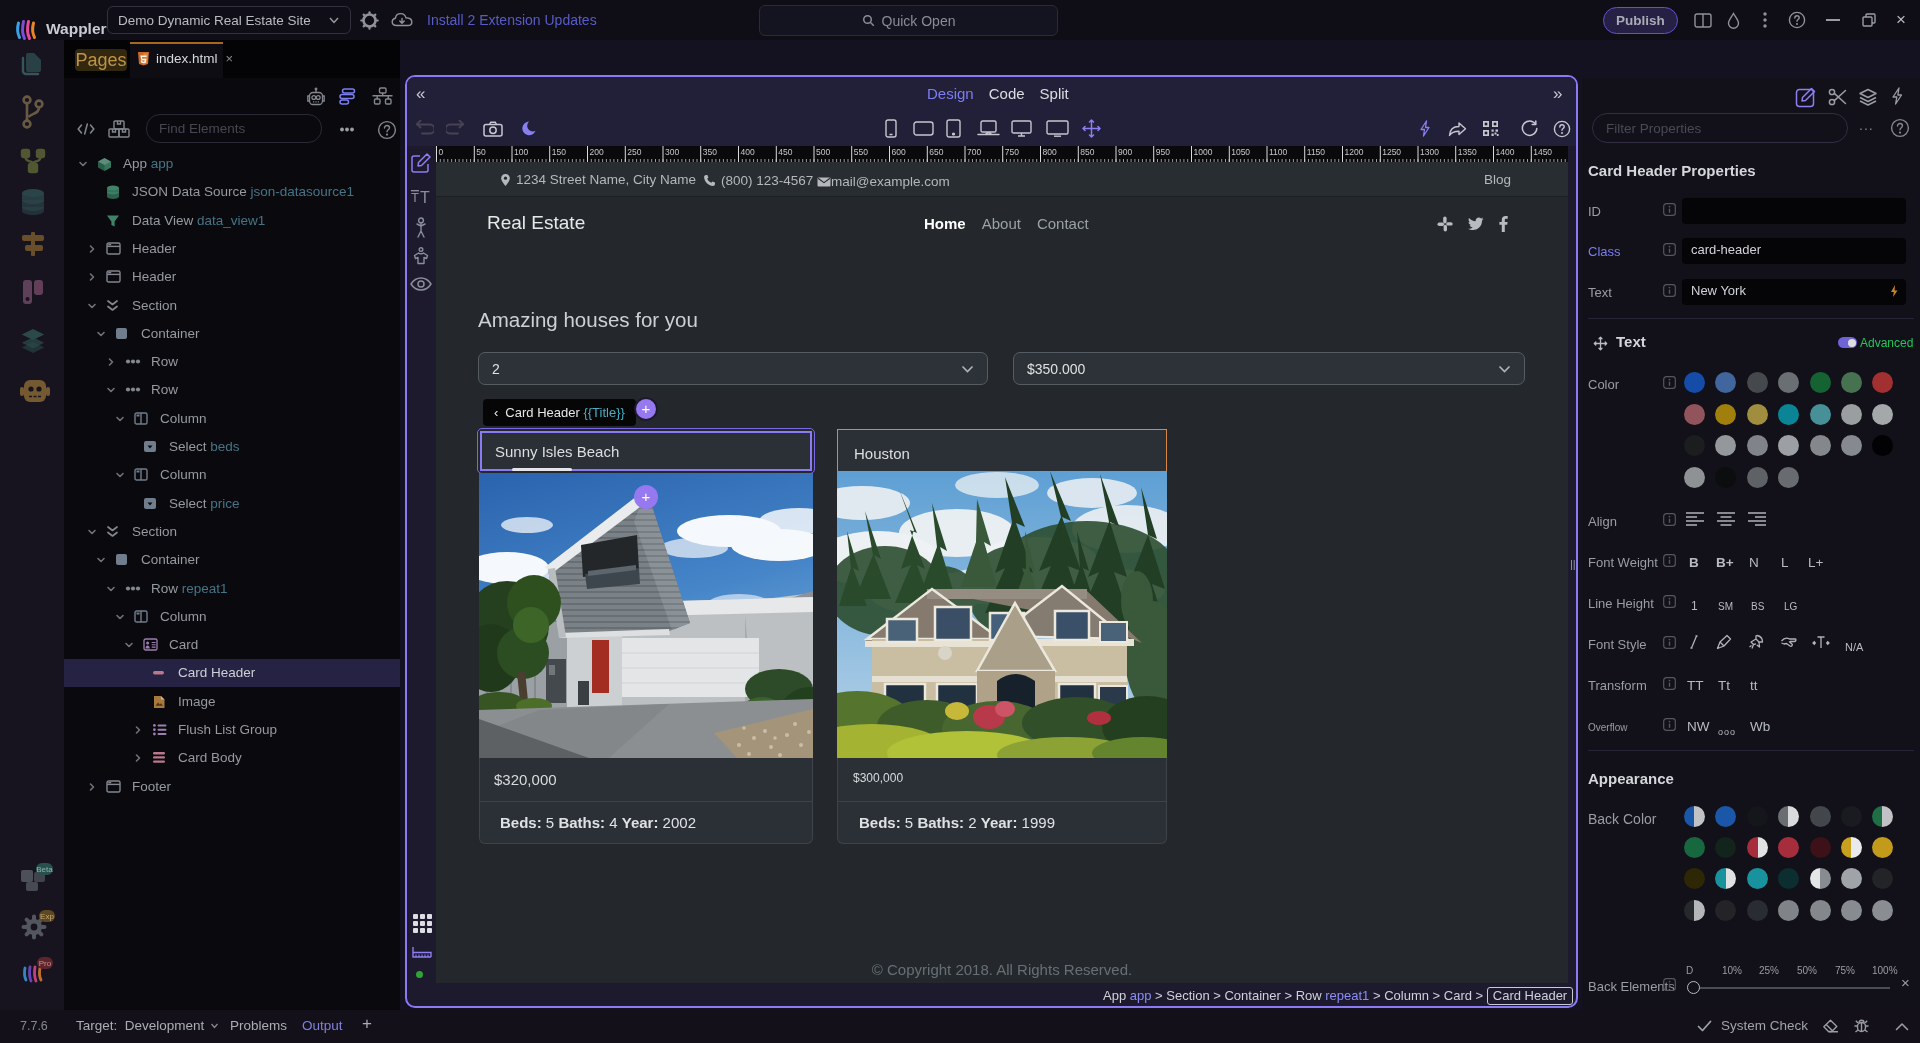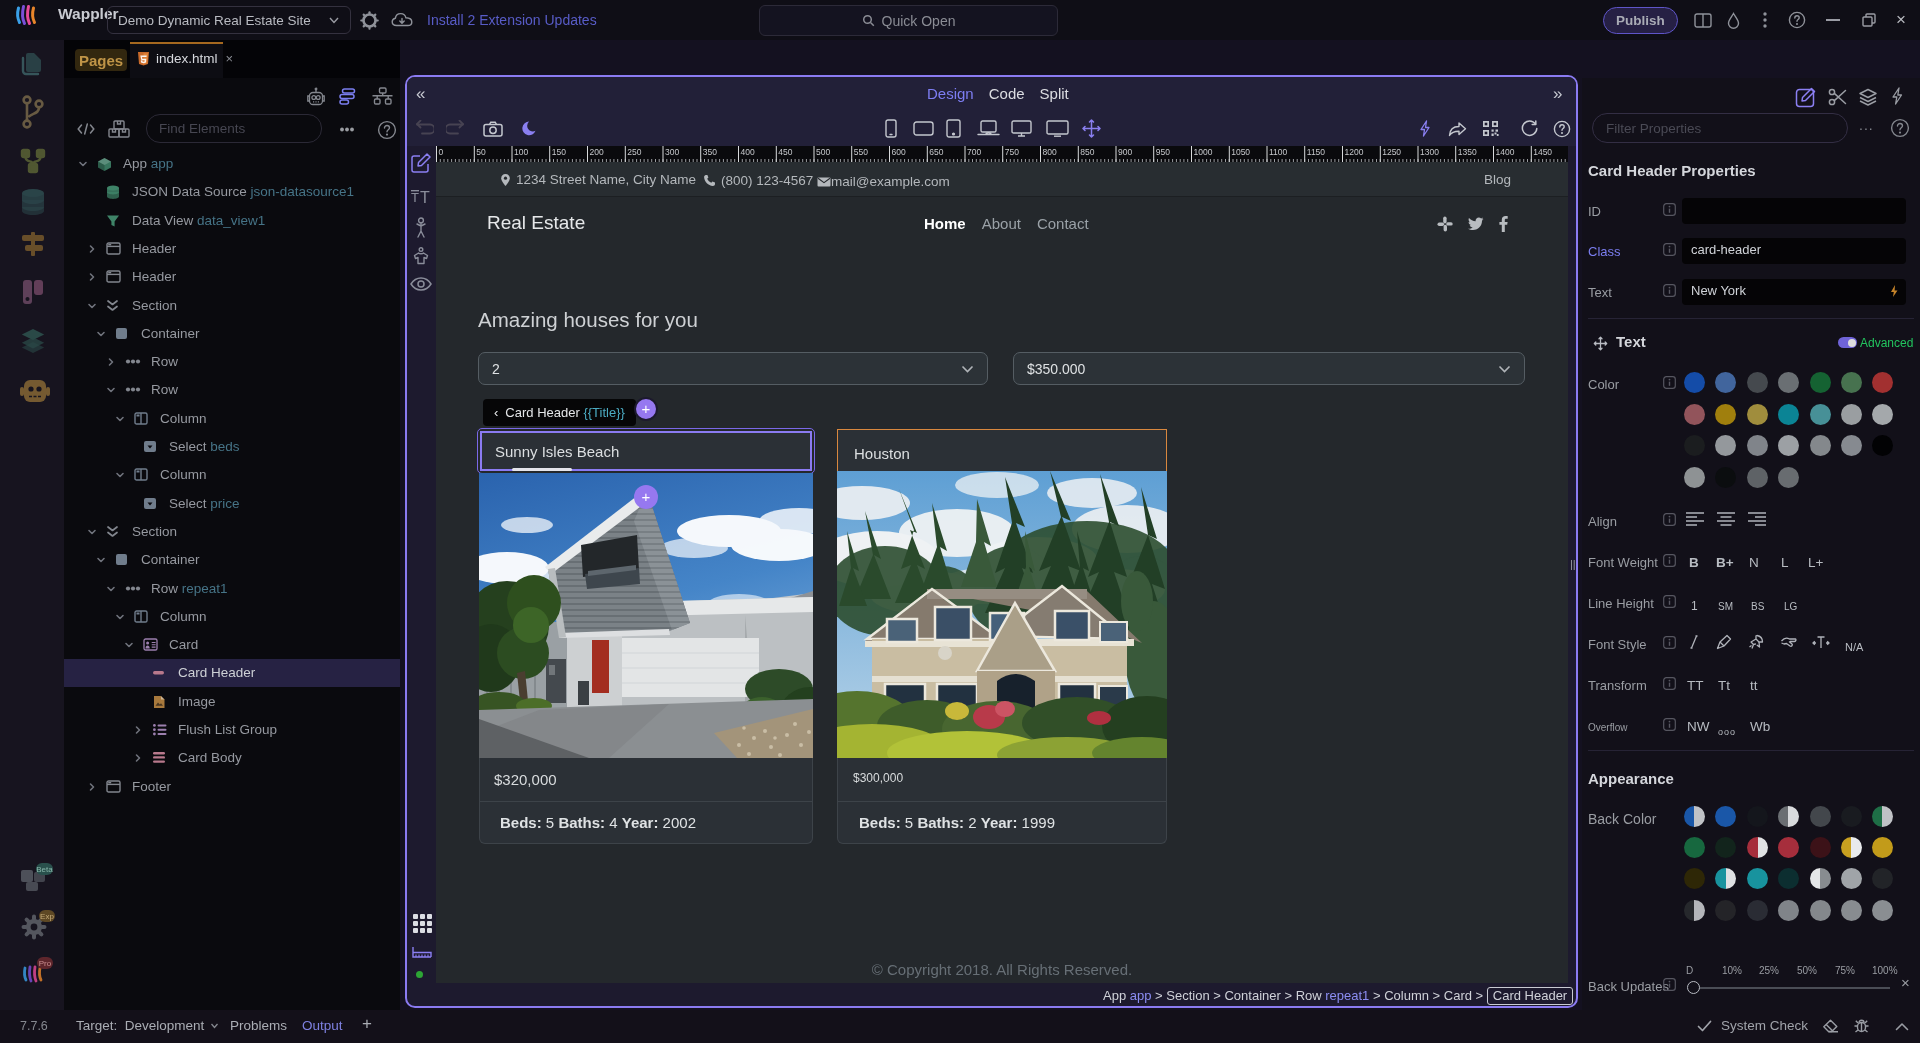--- a/index.html
+++ b/index.html
@@ -1,20 +1,20 @@
 <!DOCTYPE html>
 <html><head><meta charset="utf-8"><style>
 *{margin:0;padding:0;box-sizing:border-box}
 html,body{width:1920px;height:1043px;overflow:hidden;background:#141120;font-family:"Liberation Sans",sans-serif}
 .ab{position:absolute}
 .flex{display:flex;align-items:center}
 svg{display:block}
 </style></head><body>
 <div class="ab" style="left:0;top:0;width:1920px;height:40px;background:#0f0e16"></div>
-<div class="ab flex" style="left:14px;top:1px;gap:20px">
+<div class="ab flex" style="left:14px;top:16px;gap:8px">
     <svg width="24" height="26" viewBox="0 0 24 26" style="">
 <g fill="none" stroke-linecap="round">
 <path d="M4.5 7 C3 12.5 3 16.5 5.5 21.5" stroke="#3aa0e8" stroke-width="3"></path>
 <path d="M9.5 5.5 C8 12 8 17.5 10.5 22.5" stroke="#7b4fd8" stroke-width="3"></path>
 <path d="M14.5 5.5 C13 12 13 17.5 15.5 22.5" stroke="#e84a9a" stroke-width="3"></path>
 <path d="M19.5 7 C18 12.5 18 16.5 20.5 21.5" stroke="#e8852a" stroke-width="3"></path>
 </g>
     </svg>
     <span style="font-size:15.5px;font-weight:bold;color:#c9cbd2">Wappler</span>
   </div>
@@ -214,21 +214,21 @@
         <path d="M10 11 C9 17 9 20 11 25" stroke="#7b4fd8" stroke-width="2.8"></path>
         <path d="M15 11 C14 17 14 20 16 25" stroke="#e84a9a" stroke-width="2.8"></path>
         <path d="M20 12 C19 17 19 20 21 24" stroke="#e8852a" stroke-width="2.8"></path>
       </g>
       <rect x="17" y="1" width="16" height="12" rx="6" fill="#6e2a30"></rect>
       <text x="25" y="10" font-size="8" fill="#f0a8a8" text-anchor="middle" font-family="Liberation Sans">Pro</text>
     </svg>
   </div>
 <div class="ab" style="left:64px;top:40px;width:336px;height:38px;background:#040407"></div>
 <div class="ab flex" style="left:75px;top:49px;width:52px;height:22px;background:#32270f;border-radius:4px;justify-content:center">
-    <span style="font-size:15px;font-weight:bold;color:#bf9447">Pages</span>
+    <span style="font-size:18px;font-weight:normal;color:#bf9447">Pages</span>
   </div>
 <div class="ab" style="left:130px;top:42px;width:93px;height:36px;background:#0d0d13;border-top:2px solid #a5681f"></div>
 <div class="ab flex" style="left:137px;top:51px;gap:6px">
     <svg width="13" height="14" viewBox="0 0 13 14" style="">
       <path d="M1 0 L12 0 L11 12 L6.5 13.5 L2 12 Z" fill="#c96a2a"></path>
       <path d="M6.5 1.2 L6.5 12.4 L10.2 11.3 L11 1.2 Z" fill="#e08338"></path>
       <path d="M3.3 3.5 h6.4 l-.2 1.6 h-4.4 l.15 1.7 h4.1 l-.35 3.6 l-2.5.8 l-2.5-.8 l-.2-1.9 h1.6 l.1 1 l1 .35 l1.05-.35 l.15-1.2 h-3.3 z" fill="#fff" opacity=".92"></path>
     </svg>
     <span style="font-size:13.5px;color:#d6d8dd">index.html</span>
     <span style="font-size:13px;color:#8a8d94;margin-left:2px">×</span>
@@ -1872,21 +1872,21 @@
     </div>
 <div class="ab" style="left:227.5999999999999px;top:821.6px;">
       <div style="width:21px;height:21px;border-radius:50%;background:#84888c"></div>
     </div>
 <div class="ab" style="left:259.0px;top:821.6px;">
       <div style="width:21px;height:21px;border-radius:50%;background:#888c90"></div>
     </div>
 <div class="ab" style="left:290.4000000000001px;top:821.6px;">
       <div style="width:21px;height:21px;border-radius:50%;background:#8a8e92"></div>
     </div>
-<div class="ab" style="left:6px;top:899px;"><span style="font-size:13px;color:#9a9da3">Back Updates</span></div>
+<div class="ab" style="left:6px;top:899px;"><span style="font-size:13px;color:#9a9da3">Back Elements</span></div>
 <div class="ab" style="left:81px;top:900px;">
       <svg width="13" height="13" viewBox="0 0 13 13" style="">
         <rect x="0.7" y="0.7" width="11.6" height="11.6" rx="2.6" fill="none" stroke="#565660" stroke-width="1.2"></rect>
         <path d="M6.5 5.6 L6.5 9.8" stroke="#565660" stroke-width="1.4"></path>
         <circle cx="6.5" cy="3.6" r=".9" fill="#565660"></circle>
       </svg>
     </div>
 <div class="ab" style="left:102px;top:887px;">
       <div style="position:relative;width:215px;height:12px">
         <span style="position:absolute;left:2px;top:0;font-size:10px;color:#9a9da3">D</span>

